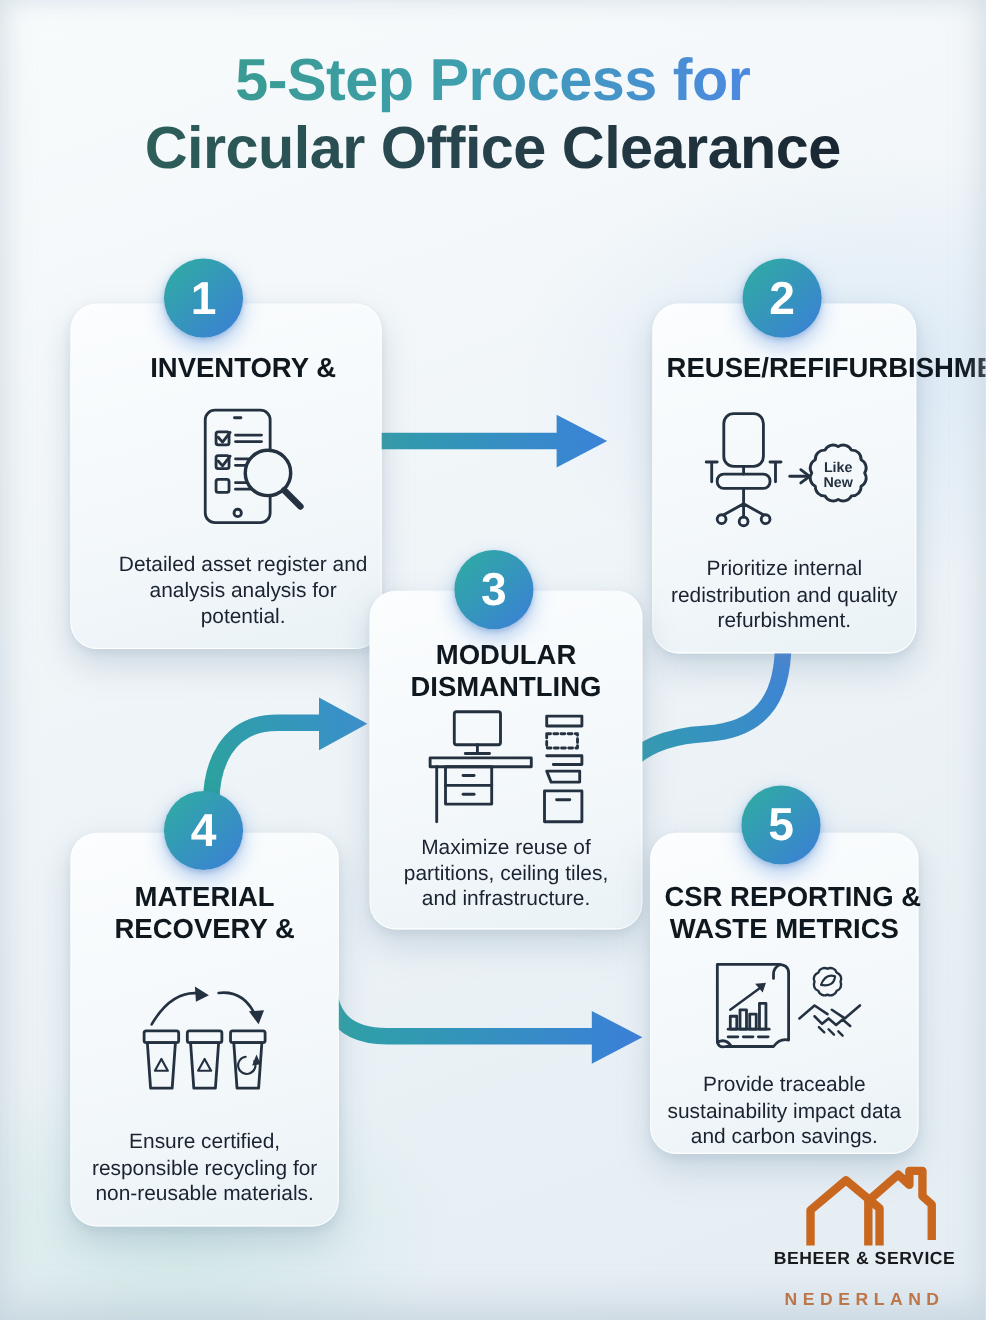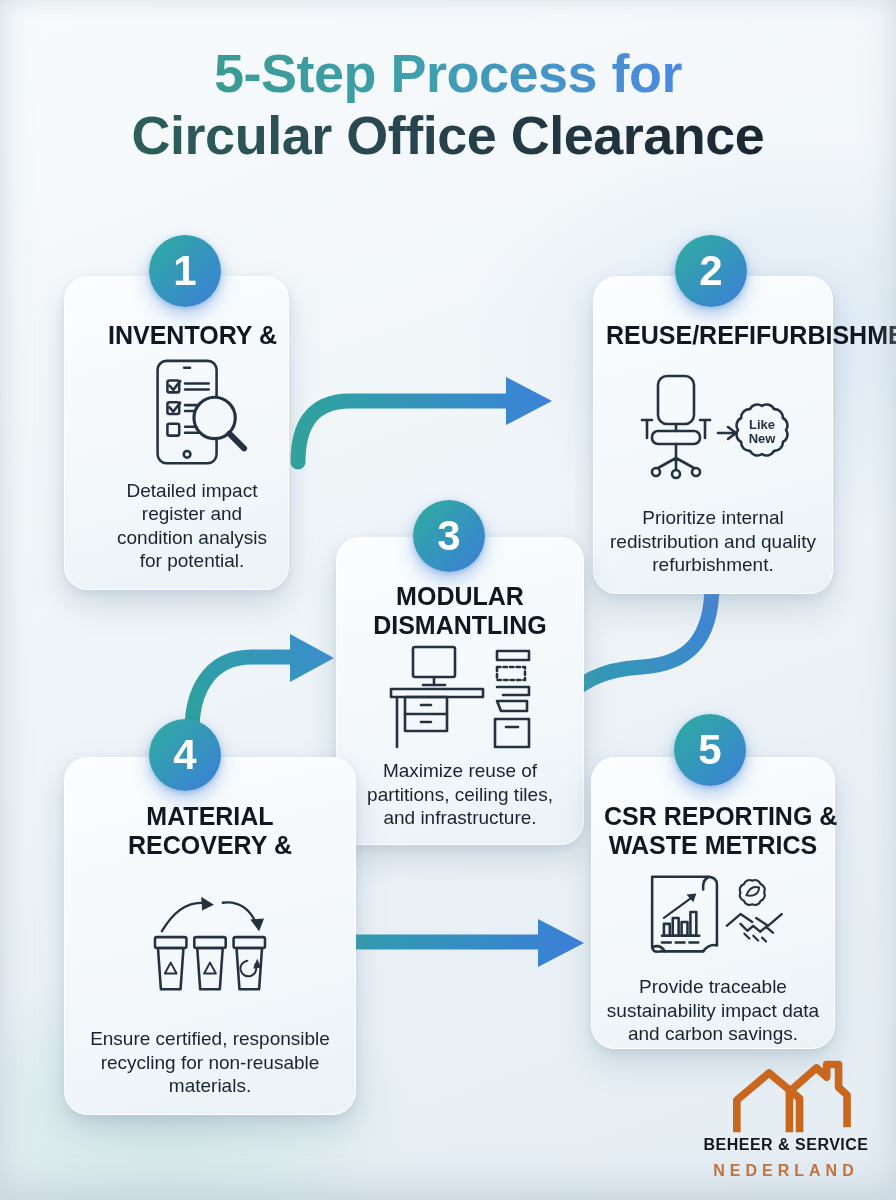--- a/index.html
+++ b/index.html
@@ -22,24 +22,24 @@
     background:linear-gradient(90deg,#2f6b60 0%,#28454e 45%,#161f2b 95%);
     -webkit-background-clip:text;background-clip:text;color:transparent;}
   
   .arrows{position:absolute;left:0;top:0;z-index:1;}
   
   .card{position:absolute;z-index:2;box-sizing:border-box;border-radius:24px;
     display:flex;flex-direction:column;align-items:center;padding:44px 12px 16px;
     background:linear-gradient(165deg,#fbfdfe 0%,#f2f7fa 65%,#eaf2f6 100%);
     border:1px solid rgba(255,255,255,.85);
     box-shadow:0 14px 30px rgba(116,142,170,.28),0 3px 8px rgba(116,142,170,.14);}
-  .card1{left:64px;top:276px;width:225px;height:314px;padding-left:43px;}
+  .card1{left:64px;top:276px;width:283px;height:314px;padding-left:43px;}
   .card2{left:593px;top:276px;width:240px;height:318px;}
   .card3{left:336px;top:537px;width:248px;height:308px;}
-  .card4{left:64px;top:757px;width:292px;height:358px;}
+  .card4{left:64px;top:757px;width:244px;height:358px;}
   .card5{left:591px;top:757px;width:244px;height:292px;}
   .card-title{width:100%;text-align:center;font-weight:bold;font-size:25px;line-height:1.14;
     color:#10181f;letter-spacing:0;}
   .title-line{white-space:nowrap;}
   .title-line:empty{display:none;}
   .icon-wrap{flex:1;display:flex;align-items:center;justify-content:center;margin:4px 0;}
   .card-desc{width:100%;text-align:center;font-size:19px;line-height:1.24;color:#1a2330;}
   
   .step-circle{position:absolute;z-index:4;width:72px;height:72px;border-radius:50%;
     background:linear-gradient(135deg,#2fae9f 0%,#3b7ed8 100%);
@@ -48,21 +48,21 @@
   .sc1{left:149px;top:235px;} .sc2{left:675px;top:235px;} .sc3{left:413px;top:500px;}
   .sc4{left:149px;top:719px;} .sc5{left:674px;top:714px;}
   
   .licon{stroke:#243140;stroke-width:2.6;fill:none;stroke-linecap:round;stroke-linejoin:round;}
   .licon .fillme{fill:#243140;stroke:none;}
   .licon text{stroke:none;fill:#243140;font-weight:bold;font-family:"Liberation Sans",sans-serif;}
   
   .logo{position:absolute;left:676px;top:1056px;width:220px;text-align:center;z-index:2;}
   .logo-houses{display:block;margin:0 auto;}
   .logo-l1{font-size:16px;font-weight:bold;color:#17191c;letter-spacing:.5px;margin-top:2px;}
-  .logo-l2{font-size:16px;font-weight:bold;color:#c4703b;letter-spacing:5px;margin-top:8px;}
+  .logo-l2{font-size:16px;font-weight:bold;color:#c4703b;letter-spacing:5px;margin-top:19px;}
 </style>
 </head>
 <body>
 
 <div class="stage">
 
   <div class="title">
     <span class="t1">5-Step Process for</span>
     <span class="t2">Circular Office Clearance</span>
   </div>
@@ -115,21 +115,21 @@
         <path d="M42 53 l4 4.5 l7 -9"></path>
         <line x1="58" y1="51" x2="82" y2="51"></line>
           <line x1="58" y1="57" x2="82" y2="57"></line>
         <rect x="40" y="70" width="12" height="12" rx="2"></rect>
         <line x1="58" y1="73" x2="80" y2="73"></line>
           <line x1="58" y1="79" x2="80" y2="79"></line>
         <circle cx="88" cy="64" r="21" fill="#f3f8fb" stroke-width="3.2"></circle>
         <line x1="103" y1="80" x2="118" y2="95" stroke-width="6"></line>
       </svg>
     </div>
-    <div class="card-desc">Detailed impact register and condition analysis for potential.</div>
+    <div class="card-desc">Detailed asset register and analysis analysis for potential.</div>
   </div>
 
   <div class="card card2">
     <div class="card-title">
       <div class="title-line">REUSE/REFIFURBISHMENT</div>
 
     </div>
     <div class="icon-wrap">
       <svg class="licon" width="172" height="112" viewBox="0 0 170 112">
         <rect x="30" y="4" width="36" height="48" rx="9"></rect>

